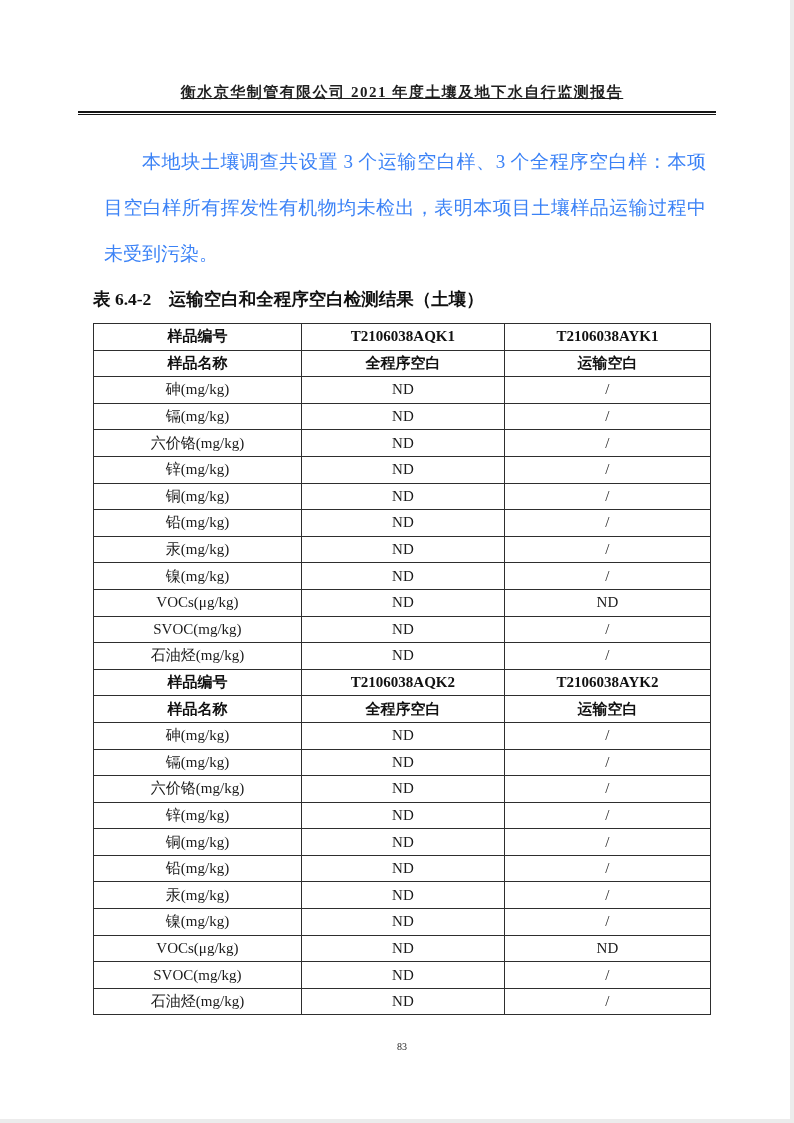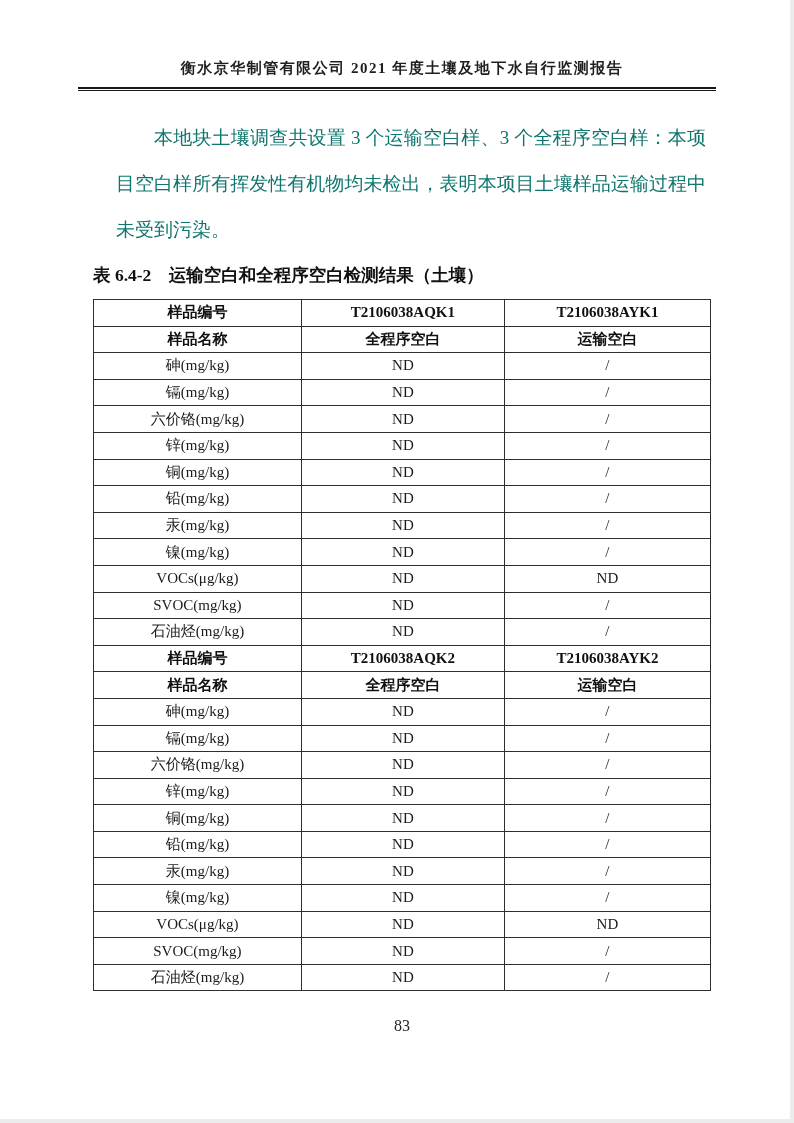--- a/index.html
+++ b/index.html
@@ -8,42 +8,42 @@
     width:794px; height:1123px;
     margin:0 auto;
     background:#ffffff;
     font-family:"Liberation Serif","DejaVu Serif",serif;
     color:#1c1c1c;
     padding:0 83px 0 93px;
     position:relative;
     overflow:hidden;
     box-shadow: inset -4px -4px 0 #ececec;
   }
-  .doc-header { padding-top:58px; }
+  .doc-header { padding-top:82px;text-decoration:underline; }
   .header-title {
     text-align:center;
     font-weight:bold;
     font-size:15px;
     letter-spacing:1.5px;
     color:#1f1f1f;
     line-height:20px;
   }
   .header-rule {
     margin:9px -5px 0 -15px;
     height:4px;
     border-top:2.5px solid #161616;
     border-bottom:1.2px solid #161616;
   }
   .body-paragraph {
-    margin:24px 5px 0 23px;
+    margin:24px 5px 0 11px;
     font-size:19px;
     line-height:46px;
     text-align:justify;
     text-indent:2em;
-    color:#0f766e;
+    color:#3b82f6;
   }
   .table-title {
     margin:10px 0 12px 0;
     text-align:left;
     font-size:17.5px;
     font-weight:bold;
     color:#101010;
     white-space:pre-wrap;
     line-height:24px;
   }
@@ -63,21 +63,21 @@
     overflow:hidden;
   }
   tr.hdr-row td {
     font-weight:bold;
     font-size:15px;
     color:#111111;
   }
   .page-number {
     text-align:center;
     margin-top:26px;
-    font-size:16px;
+    font-size:10px;
     color:#242424;
   }
 </style>
 </head>
 <body>
 
 <div class="page">
 
   <div class="doc-header">
     <div class="header-title">衡水京华制管有限公司 2021 年度土壤及地下水自行监测报告</div>

